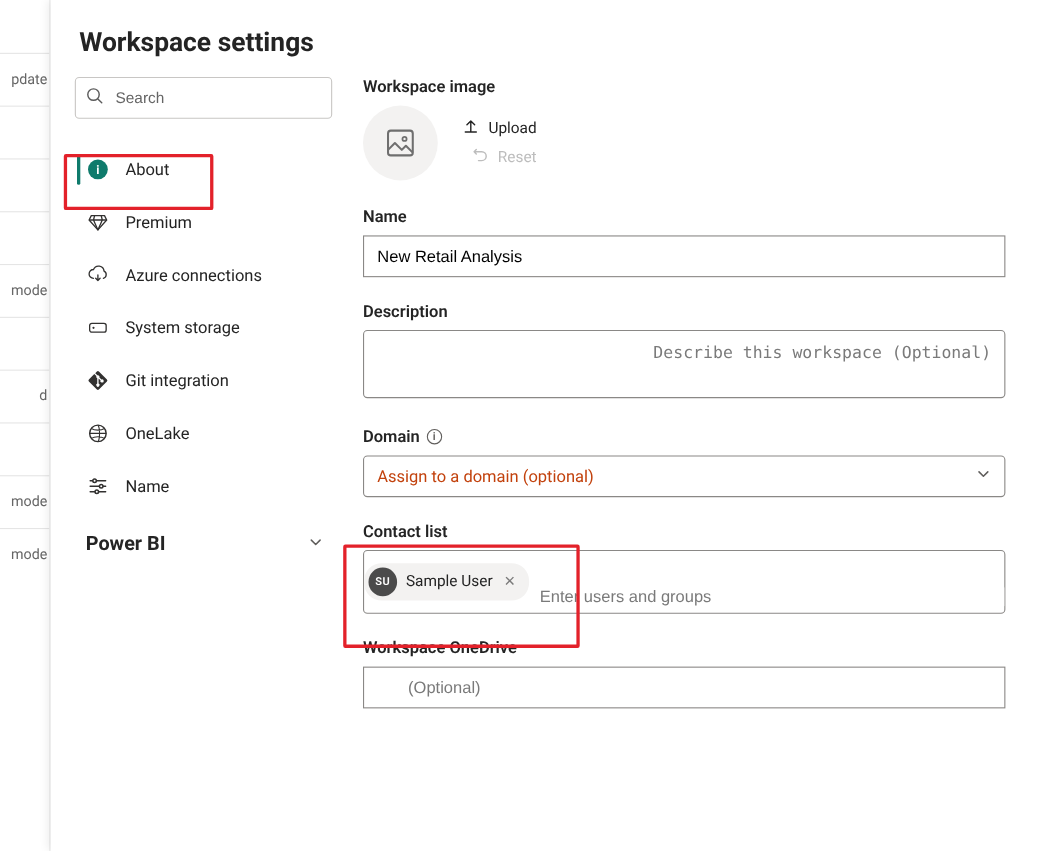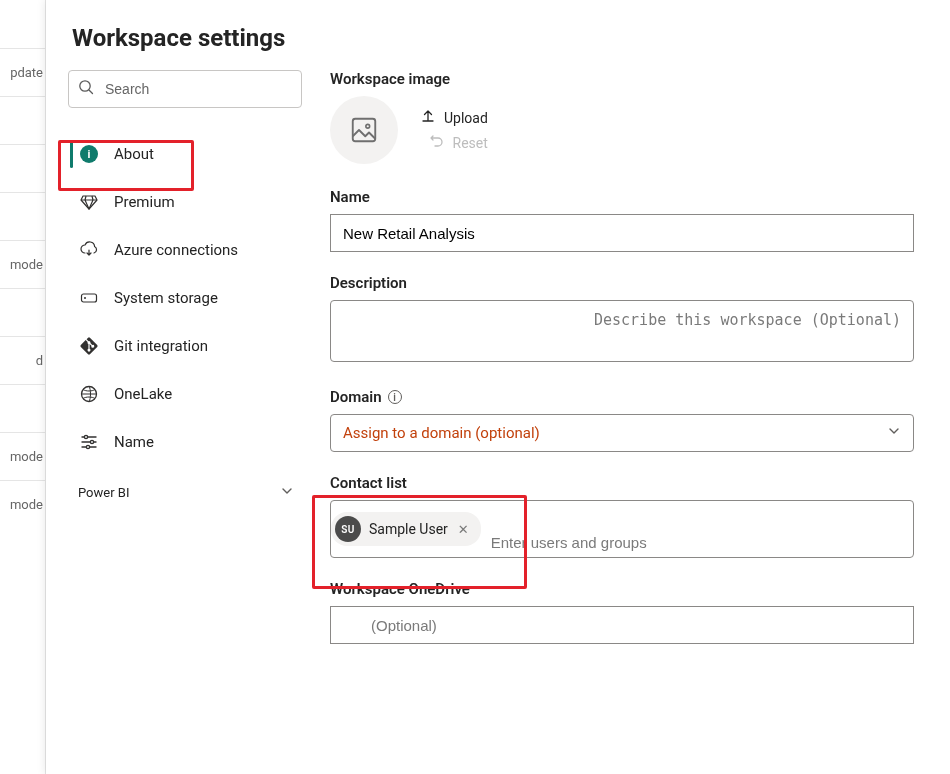--- a/index.html
+++ b/index.html
@@ -20,21 +20,21 @@
   .search-icon { position: absolute; left: 10px; top: 50%; transform: translateY(-50%); color: #5b5b5b; }
 
   .navlist { display: flex; flex-direction: column; }
   .nav-item { display: flex; align-items: center; gap: 14px; height: 48px; padding: 0 8px 0 10px; border-radius: 4px; cursor: pointer; font-size: 15px; position: relative; }
   .nav-item .ico { width: 22px; display: flex; align-items: center; justify-content: center; color: #323130; }
   .nav-item.active::before { content:""; position:absolute; left:2px; top:10px; bottom:10px; width:3px; background:#0f7b6c; border-radius:2px; }
   .nav-item.active .about-badge { background:#0f7b6c; color:#fff; }
 
   .about-badge { width:18px; height:18px; border-radius:50%; background:#0f7b6c; display:flex; align-items:center; justify-content:center; font-size:11px; font-weight:700; color:#fff; }
 
-  .section-header { display:flex; align-items:center; justify-content:space-between; font-weight:400; font-size:13px; padding:18px 8px 0 10px; cursor:pointer; }
+  .section-header { display:flex; align-items:center; justify-content:space-between; font-weight:700; font-size:18px; padding:18px 8px 0 10px; cursor:pointer; }
   .chev { color:#605e5c; }
 
   .highlight-red { border:3px solid #e3212a; border-radius:2px; }
   .hl-about { position:absolute; left:58px; top:140px; width:136px; height:51px; pointer-events:none; }
   .hl-contact { position:absolute; left:312px; top:495px; width:215px; height:94px; pointer-events:none; }
 
   .field-label { font-weight:600; font-size:15px; margin-bottom:8px; display:flex; align-items:center; gap:6px;}
   .field-block { margin-bottom:22px; }
   .text-input { width:100%; height:38px; border:1px solid #8a8886; border-radius:0; padding:0 12px; font-size:15px; outline:none; }
   .textarea { width:100%; height:62px; border:1px solid #8a8886; border-radius:4px; padding:10px 12px; font-size:15px; outline:none; resize:none;text-align:right; }

